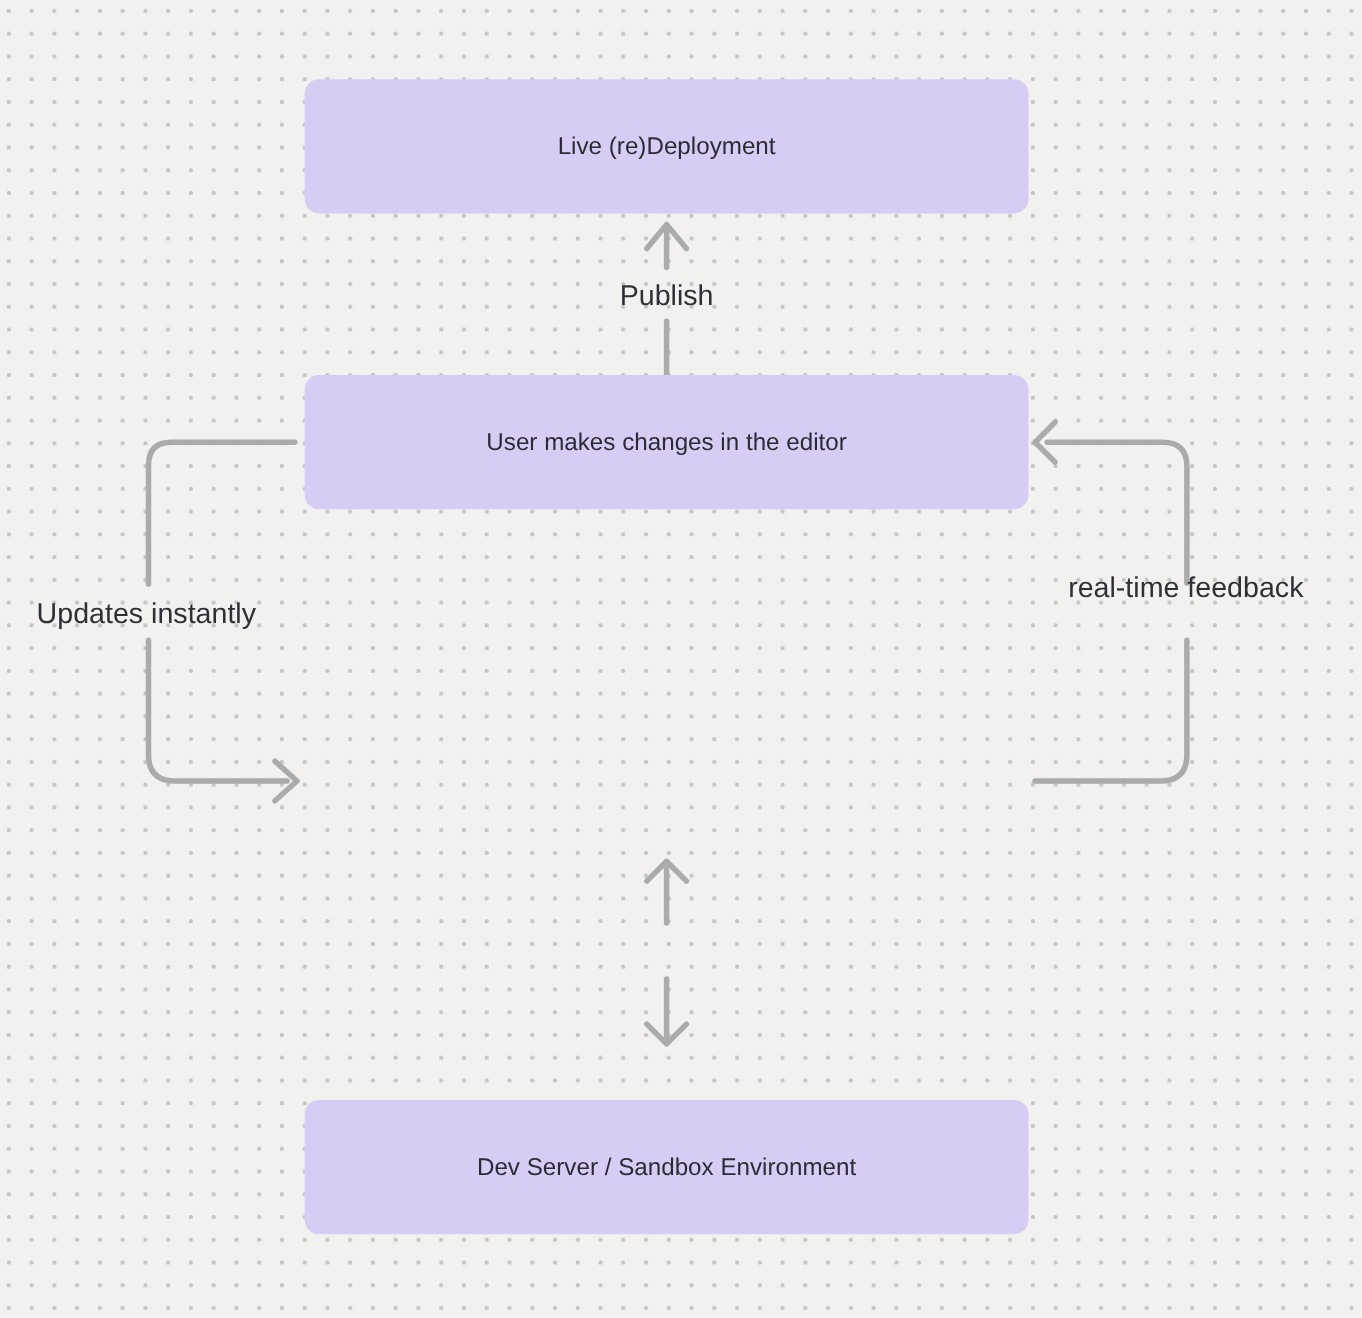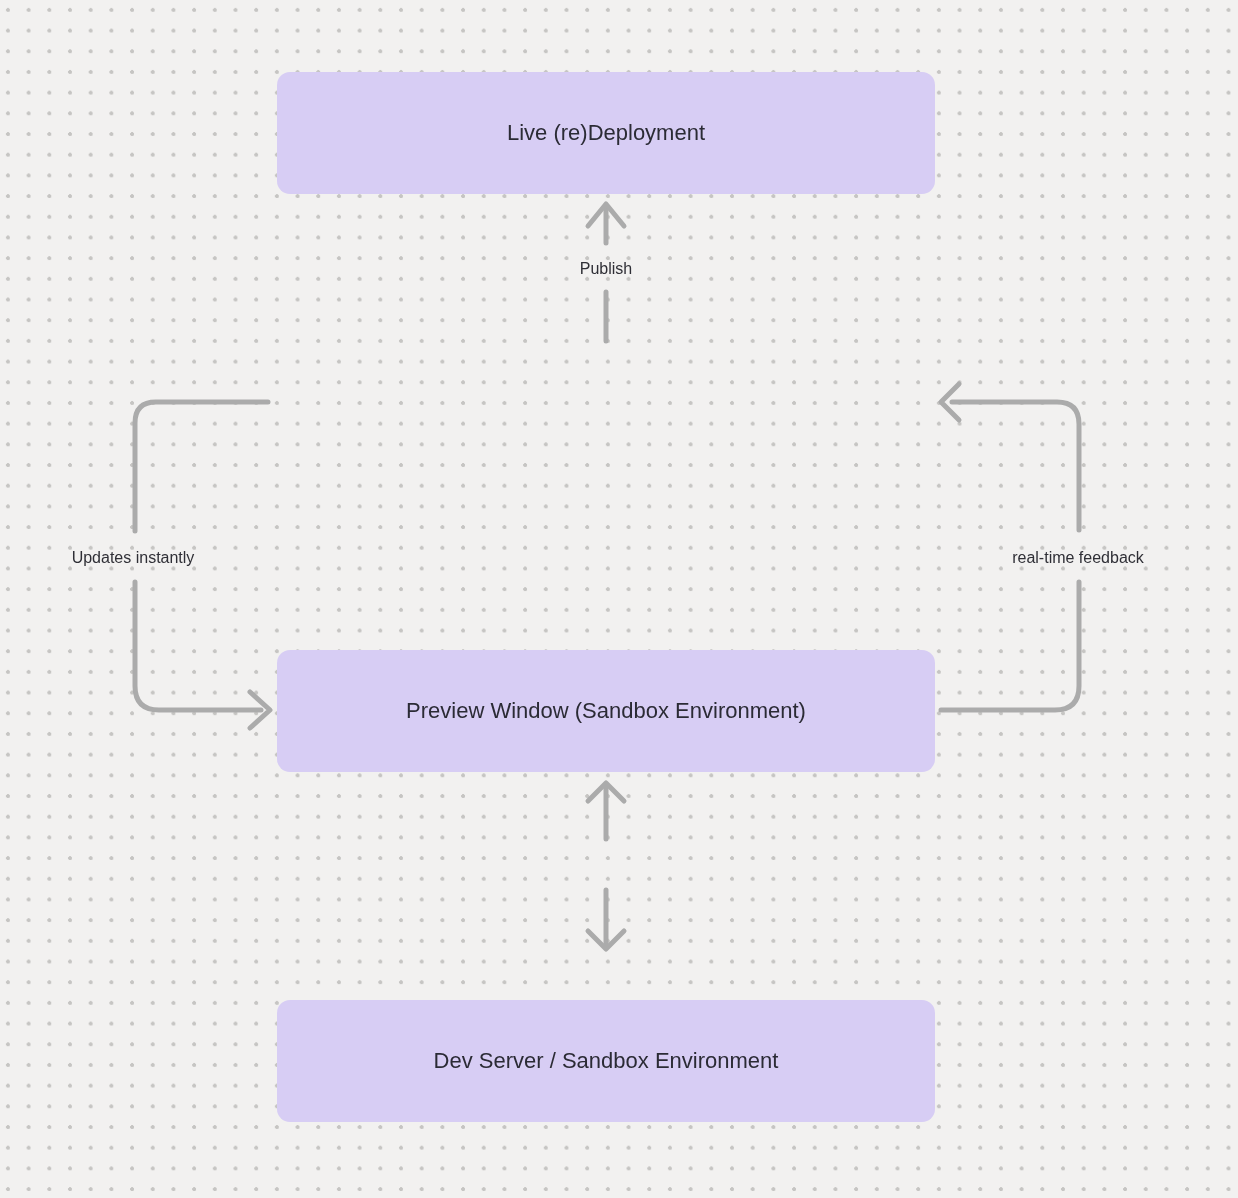--- a/index.html
+++ b/index.html
@@ -39,21 +39,21 @@
   }
   .node-label {
     font-size: 22px;
     line-height: 1.25;
     color: #2b2b35;
     white-space: nowrap;
   }
   .edge-label {
     position: absolute;
     transform: translate(-50%, -50%);
-    font-size: 16px;
+    font-size: 26px;
     color: #2f2f36;
     white-space: nowrap;
   }
 </style>
 </head>
 <body>
 
 <div class="canvas">
 
   <svg class="edges" viewBox="0 0 1238 1198" xmlns="http://www.w3.org/2000/svg">
@@ -80,24 +80,24 @@
       <path d="M 606 839 L 606 785"></path>
       <path d="M 588 801 L 606 783 L 624 801"></path>
       <path d="M 606 890 L 606 947"></path>
       <path d="M 588 931 L 606 949 L 624 931"></path>
     </g>
   </svg>
 
   <div class="node" style="top:72px">
     <span class="node-label">Live (re)Deployment</span>
   </div>
-  <div class="node" style="top:650px">
-    <span class="node-label">Preview Window (Sandbox Environment)</span>
+  <div class="node" style="top:341px">
+    <span class="node-label">User makes changes in the editor</span>
   </div>
   <div class="node" style="top:1000px">
     <span class="node-label">Dev Server / Sandbox Environment</span>
   </div>
 
   <div class="edge-label" style="left:606px; top:269px">Publish</div>
   <div class="edge-label" style="left:133px; top:558px">Updates instantly</div>
-  <div class="edge-label" style="left:1078px; top:558px">real-time feedback</div>
+  <div class="edge-label" style="left:1078px; top:534px">real-time feedback</div>
 
 </div>
 
 </body></html>

